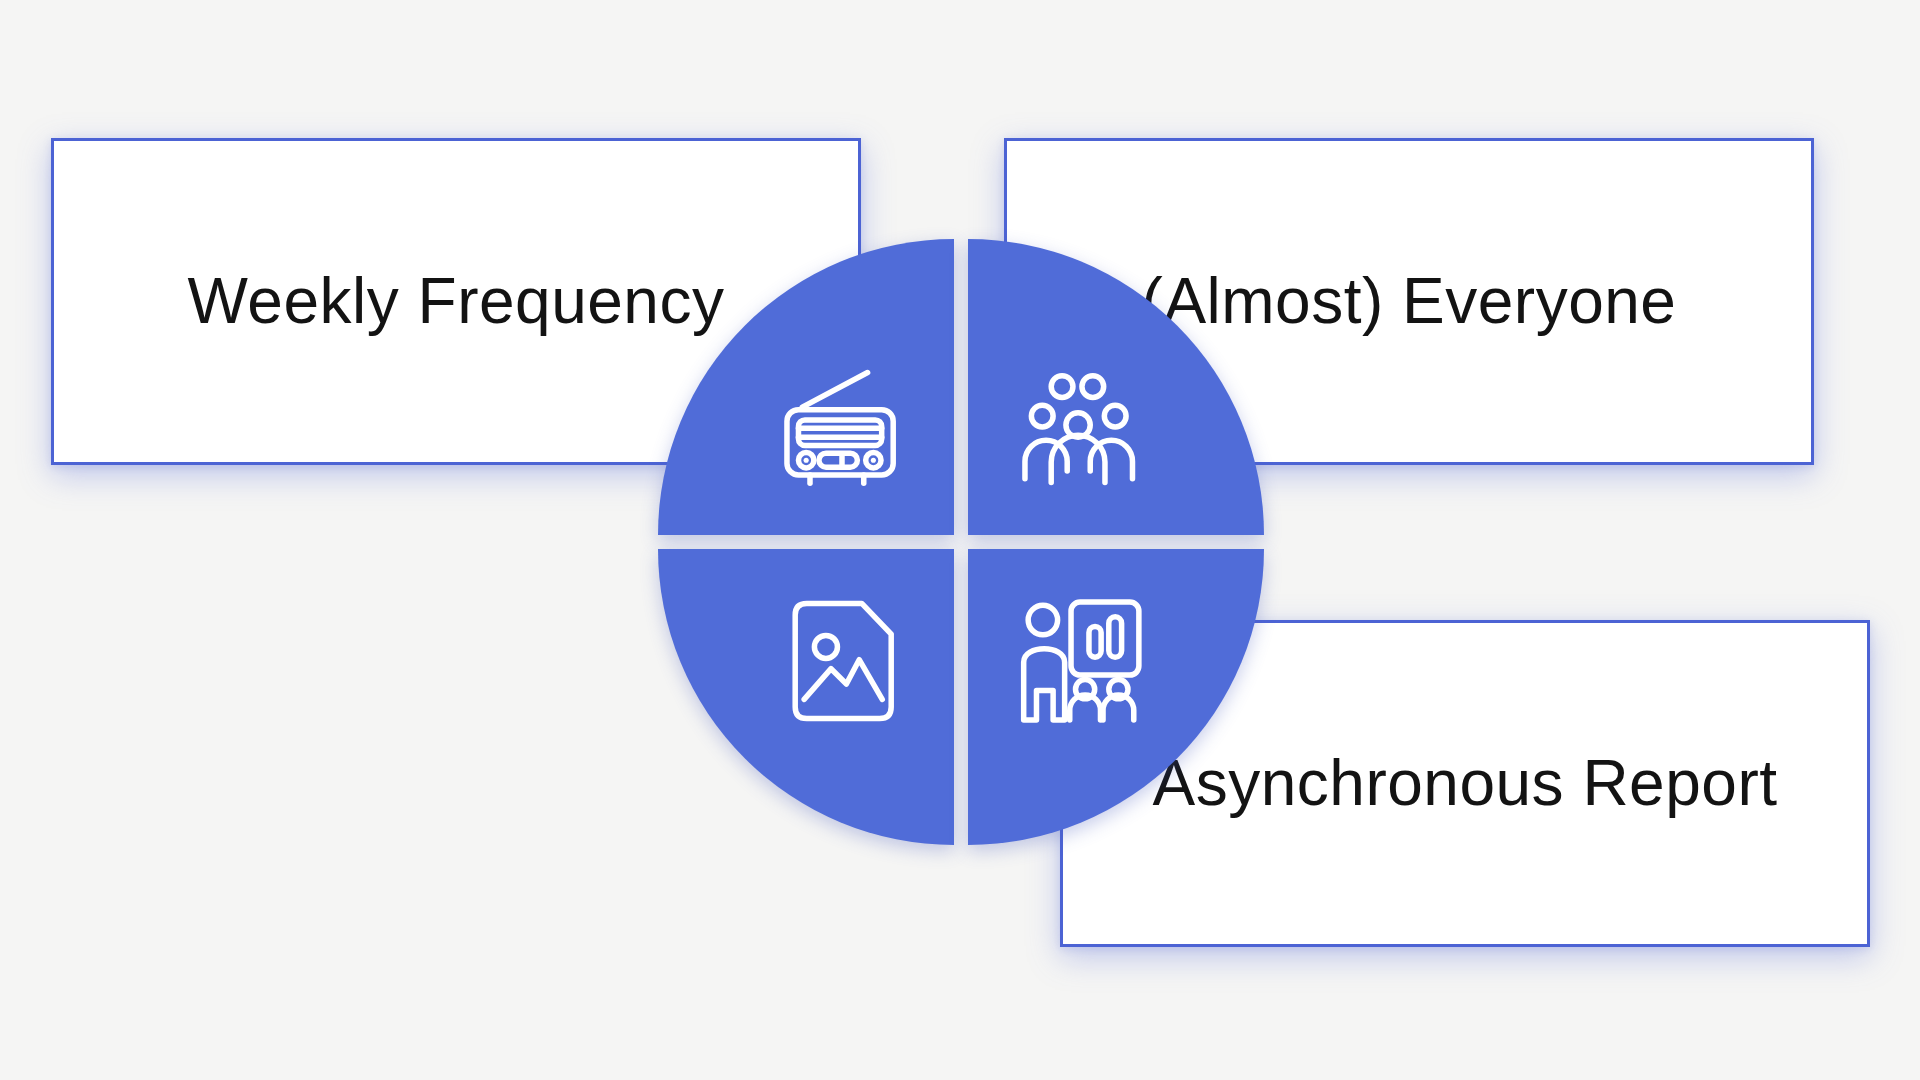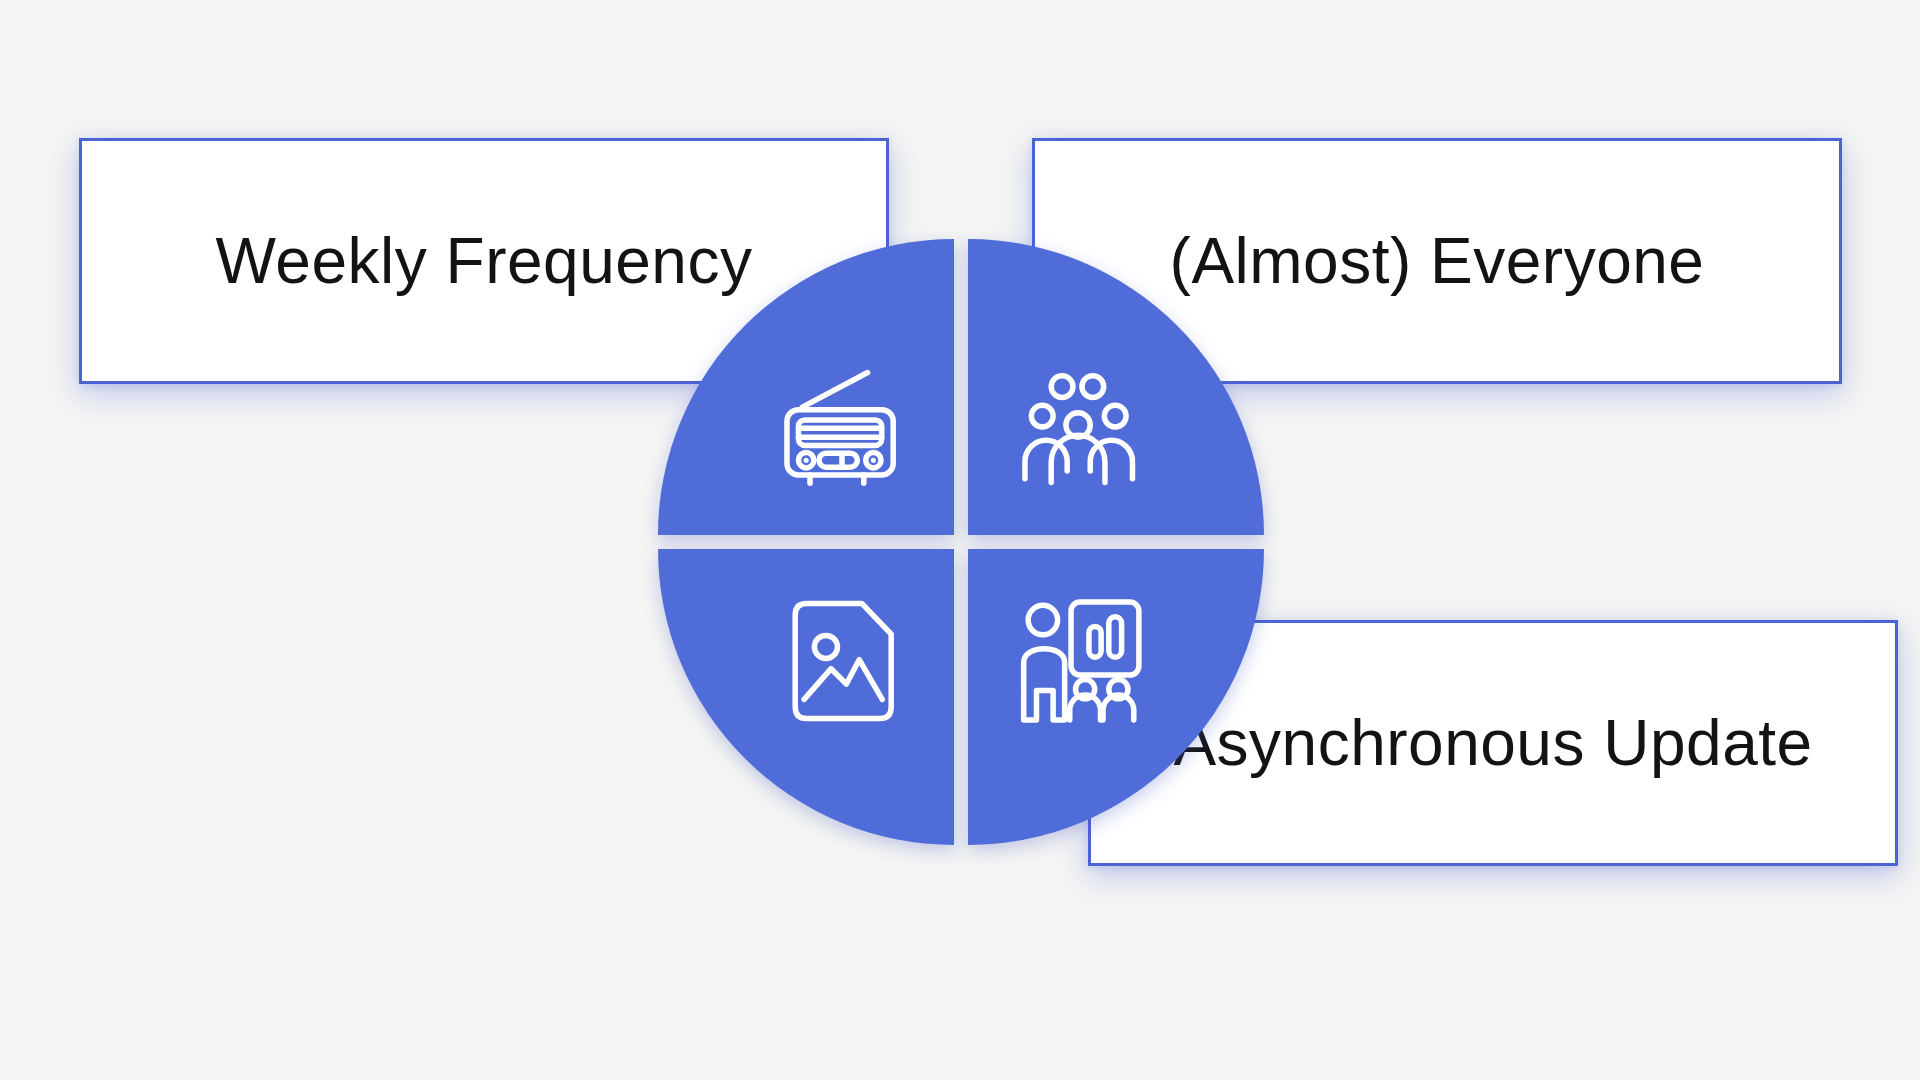--- a/index.html
+++ b/index.html
@@ -18,28 +18,27 @@
   }
   .stage {
     position: relative;
     width: 1920px;
     height: 1080px;
     background: var(--background);
   }
   .card {
     position: absolute;
     width: 810px;
-    height: 246px;
+    height: 327px;
     background: #FFFFFF;
     border: 3px solid var(--card_border);
     box-shadow: 0 10px 30px rgba(92, 112, 218, 0.35), 0 2px 8px rgba(92, 112, 218, 0.18);
     display: flex;
     align-items: center;
     justify-content: center;
-    margin-left: 28px;
   }
   .card-tl { left: 51px;  top: 138px; }
   .card-tr { left: 1004px; top: 138px; }
   .card-bl { left: 51px;  top: 620px; }
   .card-br { left: 1060px; top: 620px; }
   .card-label {
     font-size: 64px;
     line-height: 1.1;
     color: var(--text);
     letter-spacing: 0.5px;
@@ -96,21 +95,21 @@
 
 <div class="stage">
 
   <div class="card card-tl">
     <div class="card-label">Weekly Frequency</div>
   </div>
   <div class="card card-tr">
     <div class="card-label">(Almost) Everyone</div>
   </div>
   <div class="card card-br">
-    <div class="card-label">Asynchronous Update</div>
+    <div class="card-label">Asynchronous Report</div>
   </div>
 
   <div class="circle-wrap">
 
     <div class="quadrant q-tl">
       <span class="icon">
         <svg viewBox="0 0 100 100" aria-hidden="true">
           <line x1="19" y1="36" x2="70" y2="9"></line>
           <rect x="7" y="38" width="83" height="51" rx="9"></rect>
           <rect x="16" y="46" width="65" height="20" rx="5"></rect>

